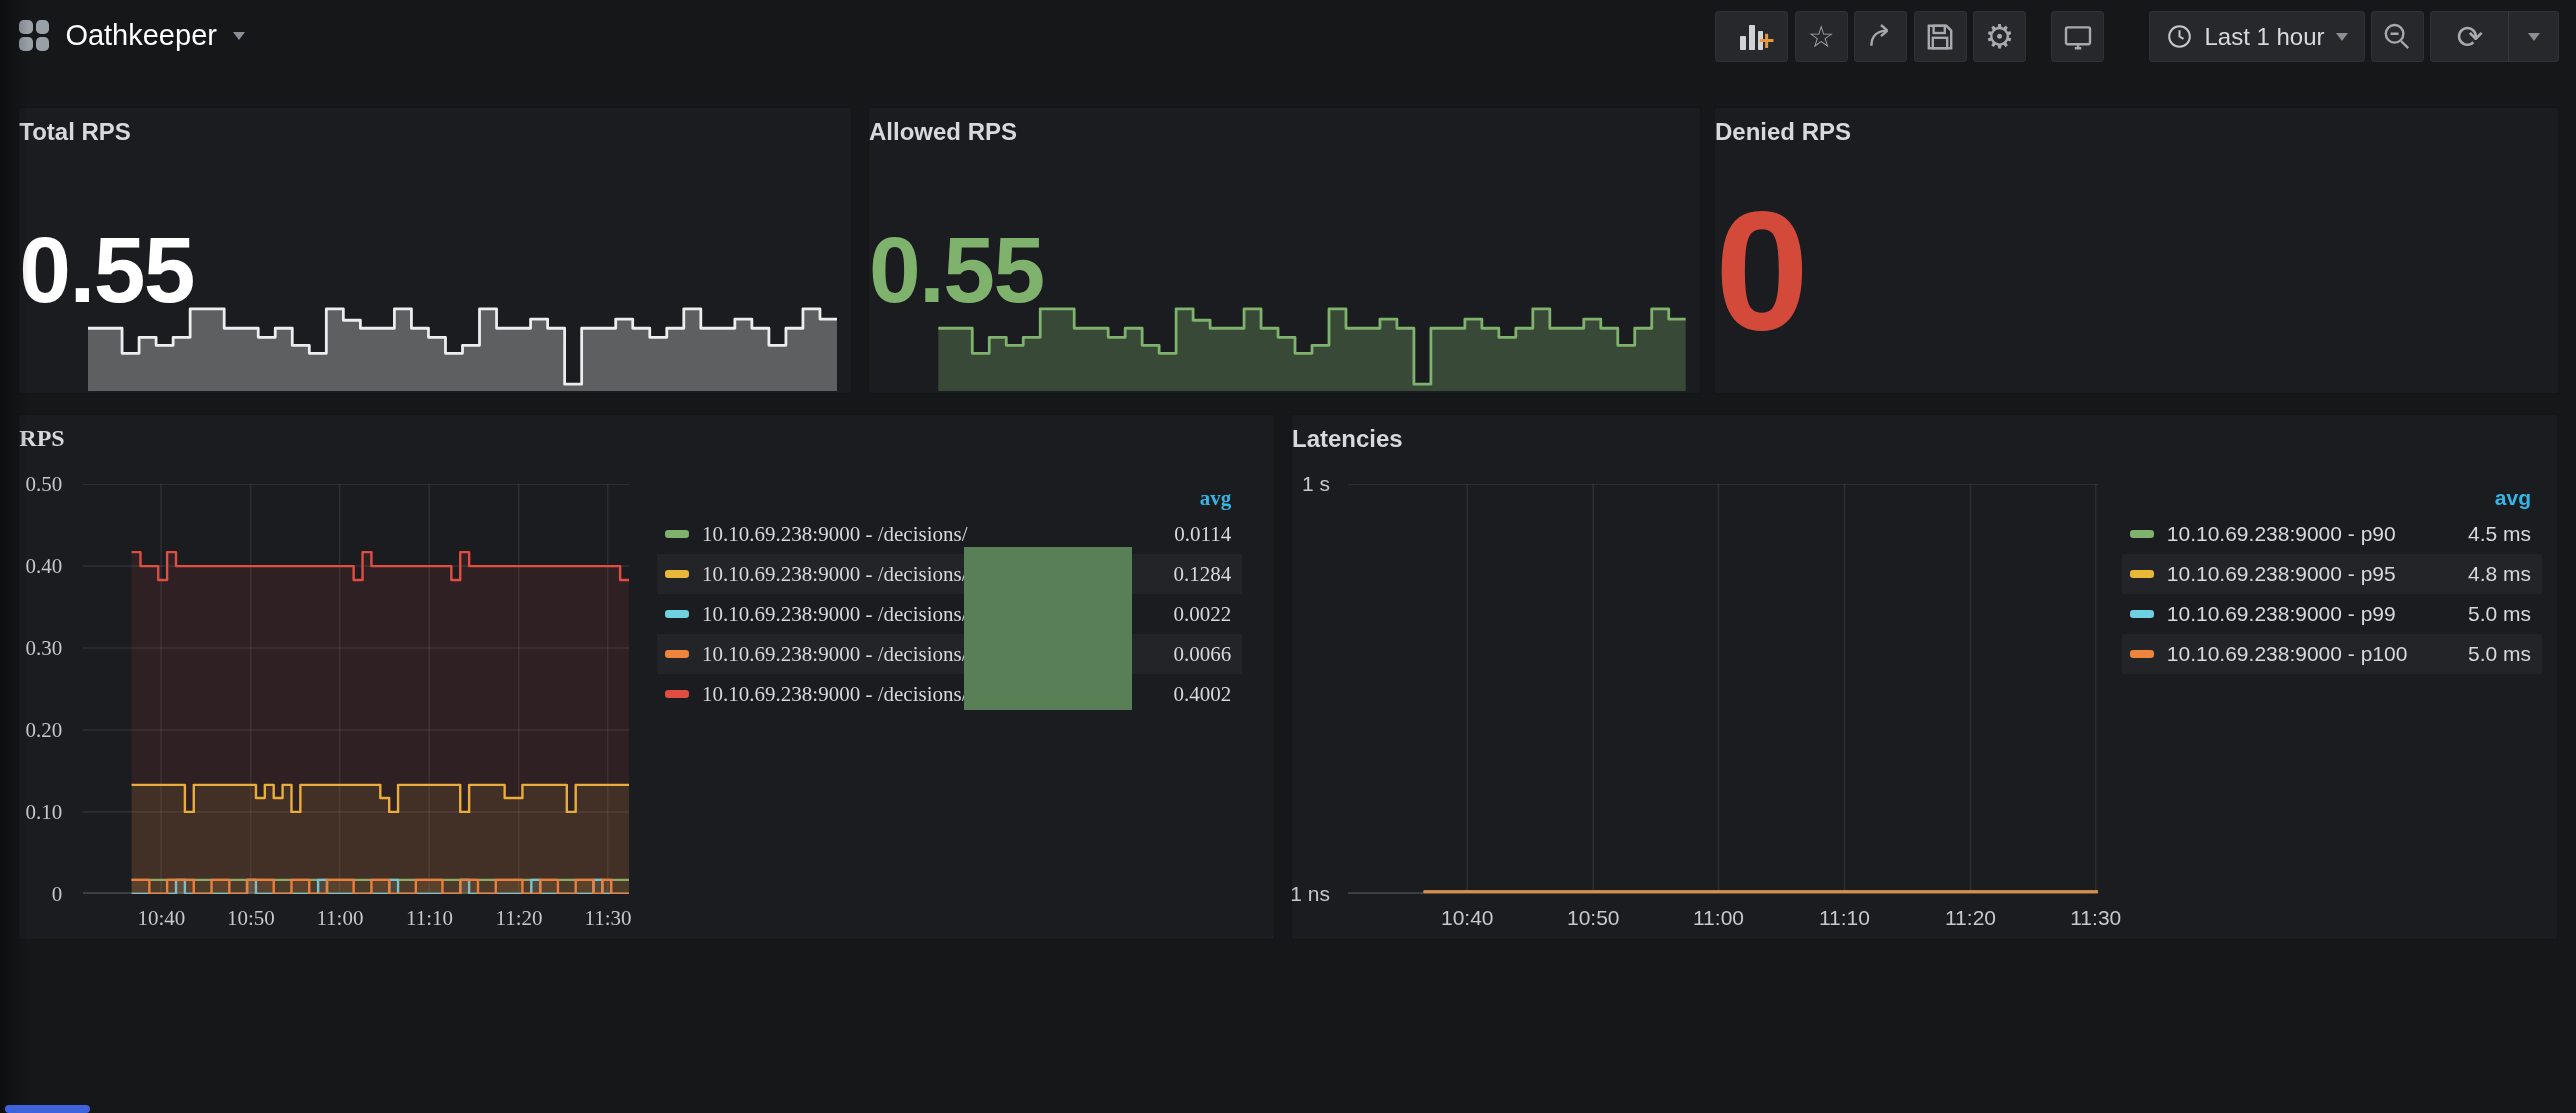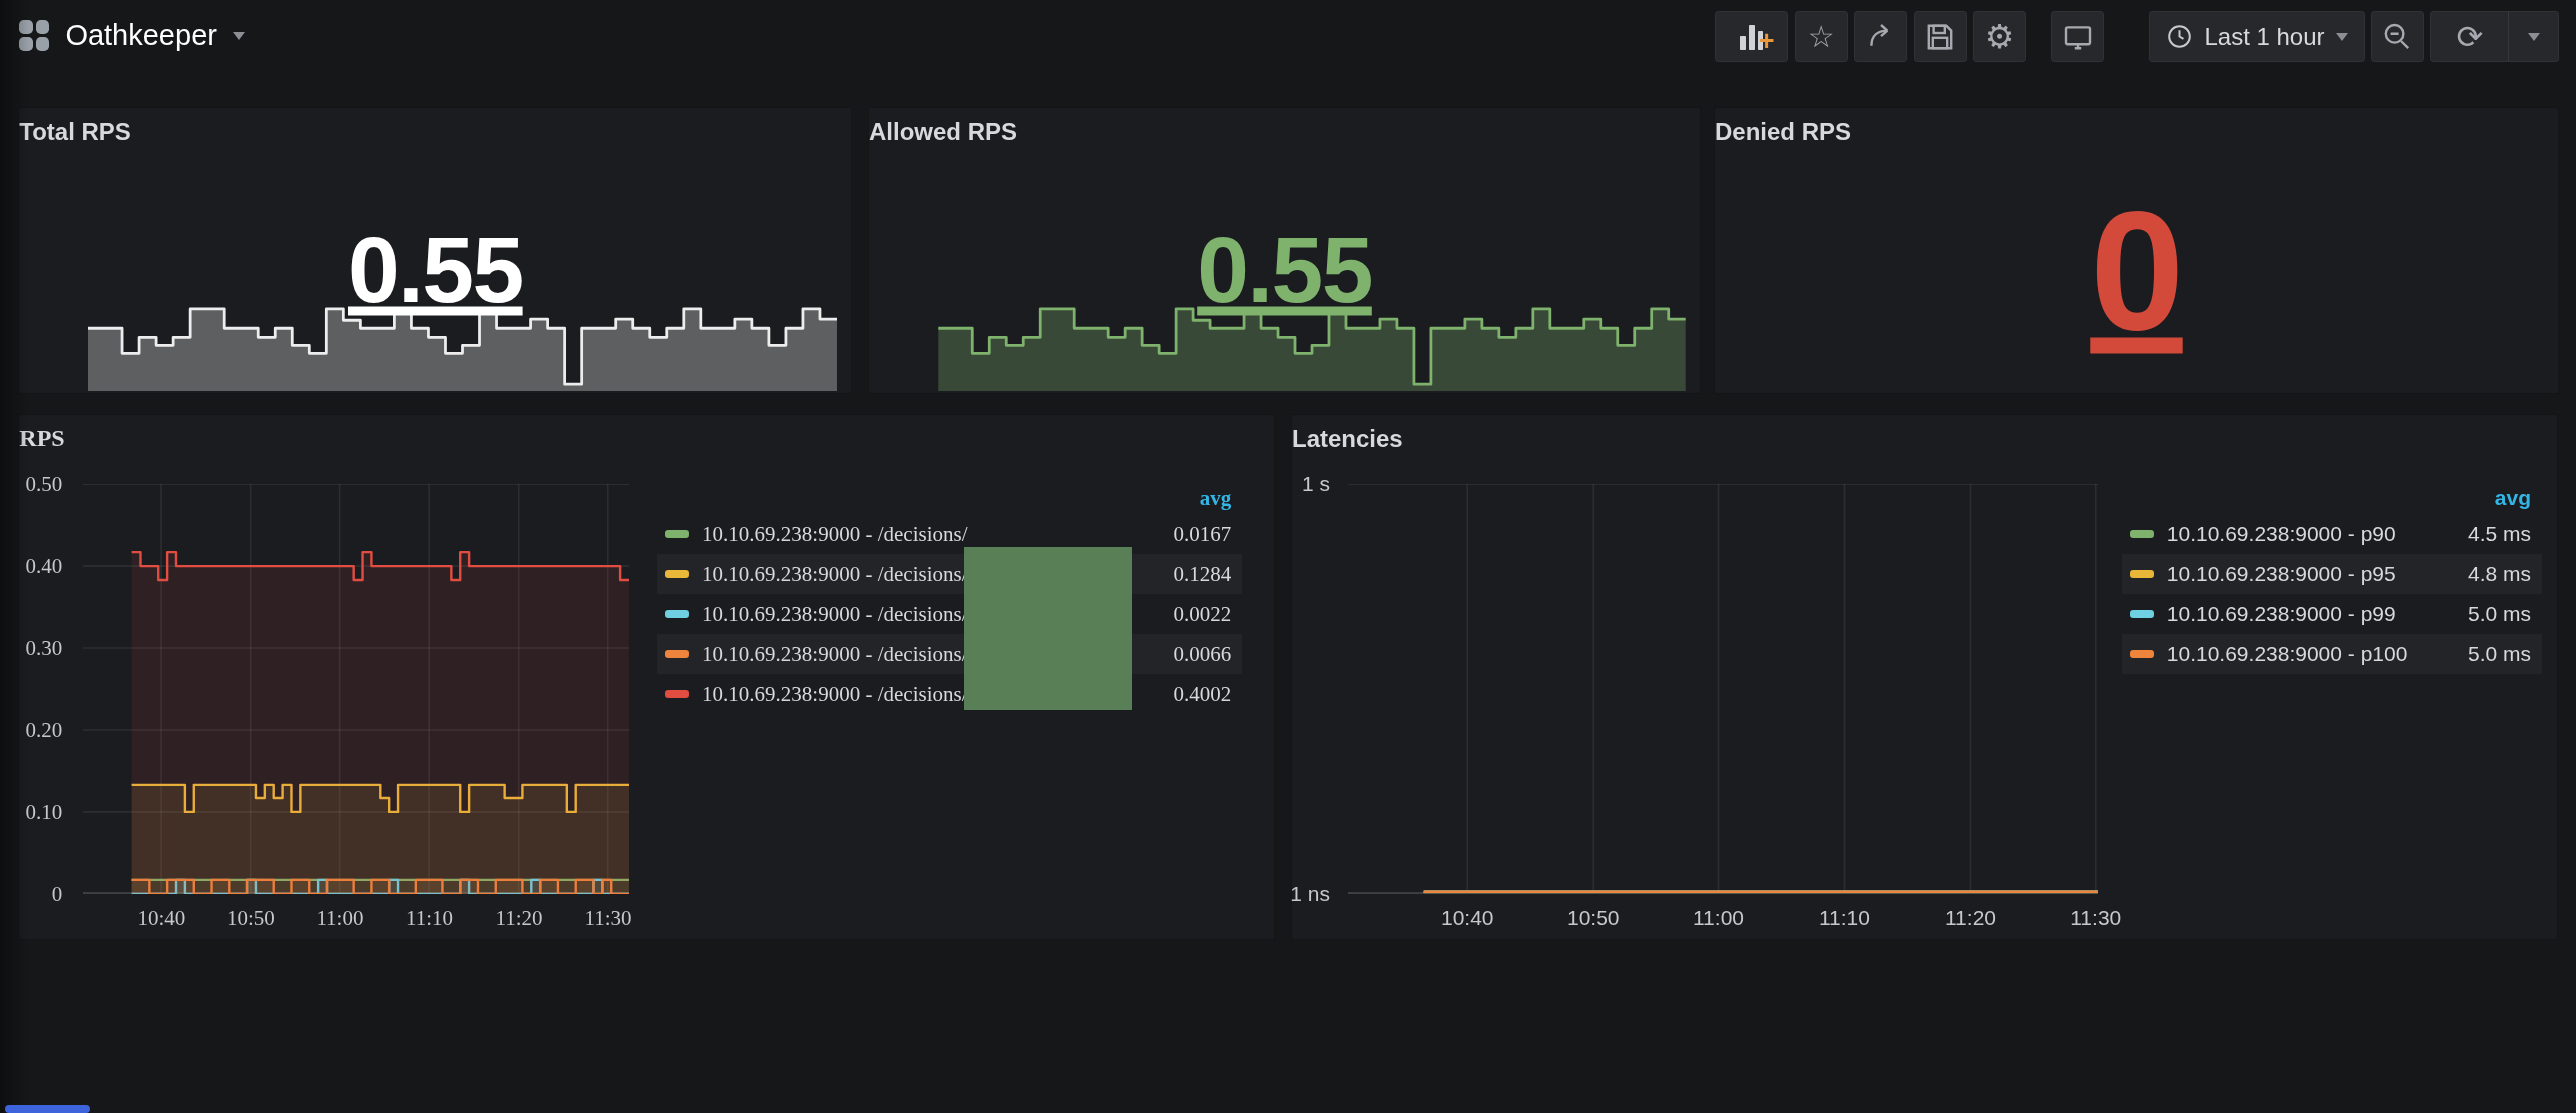--- a/index.html
+++ b/index.html
@@ -38,21 +38,21 @@
   .panel{position:absolute;background:#1b1c20;border:0.8px solid #141517;border-radius:2.4px;box-sizing:border-box;}
   .p-total  {left:18.3px;  top:107px;width:834px;height:287px;}
   .p-allowed{left:868px;top:107px;width:833px;height:287px;}
   .p-denied {left:1714px;top:107px;width:845px;height:287px;}
   .p-rps    {left:18.3px;  top:414px;width:1257px;height:526px;font-family:Liberation Serif, serif;}
   .p-lat    {left:1291px;top:414px;width:1267px;height:526px;}
   .panel-title{position:absolute;top:9.6px;left:0;right:0;text-align:left;font-size:24px;
                font-weight:700;color:#d8d9da;cursor:pointer;z-index:3;}
 
   .stat-value{position:absolute;left:0;right:0;top:57%;transform:translateY(-50%);
-              text-align:center;font-weight:700;z-index:2;letter-spacing:-1.6px;text-decoration:underline;}
+              text-align:left;font-weight:700;z-index:2;letter-spacing:-1.6px;}
   .p-total  .stat-value{font-size:93px;color:#ffffff;}
   .p-allowed .stat-value{font-size:93px;color:#7eb26d;}
   .p-denied .stat-value{font-size:169px;color:#d44a3a;}
   .spark{position:absolute;left:68px;right:13.6px;bottom:1.6px;height:97px;z-index:1;}
 
   .y-axis{position:absolute;font-size:21px;color:#c7c8ca;}
   .p-rps .y-axis{left:0;top:69px;width:51px;height:410px;}
   .p-lat .y-axis{left:0;top:69px;width:46px;height:410px;}
   .plot{position:absolute;}
   .p-rps .plot{left:64px;top:69px;width:546px;height:410px;}
@@ -241,21 +241,21 @@
         <span style="position: absolute; top: 3.2px; left: 63.4%; transform: translateX(-50%); white-space: nowrap;">11:10</span>
         <span style="position: absolute; top: 3.2px; left: 79.8%; transform: translateX(-50%); white-space: nowrap;">11:20</span>
         <span style="position: absolute; top: 3.2px; left: 96.1%; transform: translateX(-50%); white-space: nowrap;">11:30</span>
       </div>
 
     <div class="legend">
       <div class="legend-header">avg</div>
       <div class="lrow">
         <span class="swatch" style="background: rgb(126, 178, 109);"></span>
         <span class="lname">10.10.69.238:9000 - /decisions/</span>
-        <span class="lval">0.0167</span>
+        <span class="lval">0.0114</span>
       </div>
       <div class="lrow">
         <span class="swatch" style="background: rgb(234, 184, 57);"></span>
         <span class="lname">10.10.69.238:9000 - /decisions/</span>
         <span class="lval">0.1284</span>
       </div>
       <div class="lrow">
         <span class="swatch" style="background: rgb(110, 208, 224);"></span>
         <span class="lname">10.10.69.238:9000 - /decisions/</span>
         <span class="lval">0.0022</span>

